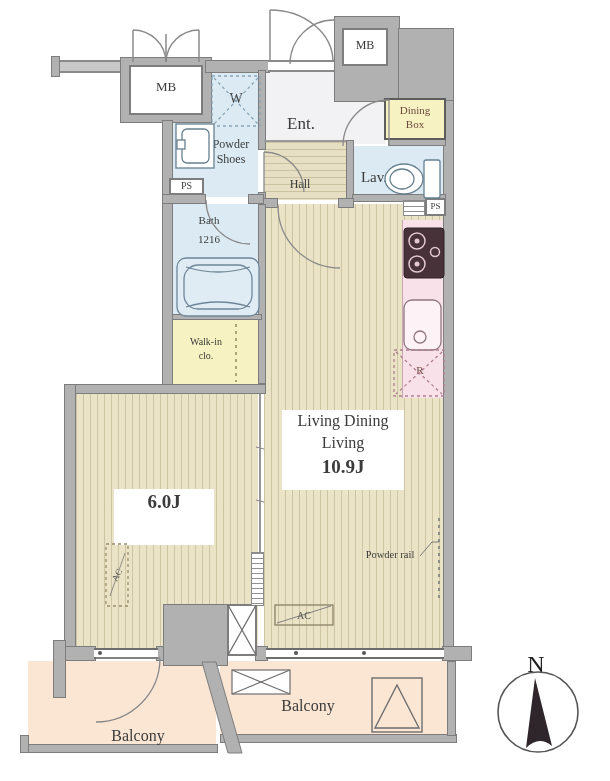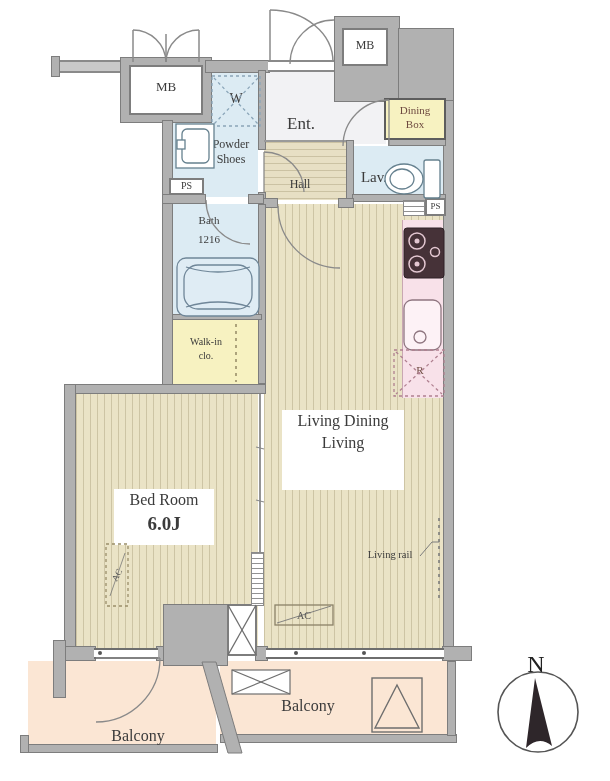--- a/index.html
+++ b/index.html
@@ -113,27 +113,27 @@
   </div>
   <div class="lbl z3" style="left:176px;top:335px;width:60px;font-size:10px;line-height:14px;">
     <div>Walk-in</div>
     <div>clo.</div>
   </div>
   <div class="lbl z3" style="left:402px;top:364px;width:36px;font-size:11px;color:#6e4a40;">R</div>
 
   <div class="labelbox z3" style="left:282px;top:410px;width:122px;height:80px;">
     <div style="font-size:16px;line-height:22px;">Living Dining</div>
     <div style="font-size:16px;line-height:22px;">Living</div>
+    <div style="font-size:19px;line-height:26px;font-weight:bold;">10.9J</div>
   </div>
   <div class="labelbox z3" style="left:114px;top:489px;width:100px;height:56px;">
-    <div style="font-size:16px;line-height:22px;">Bed Room</div>
     <div style="font-size:19px;line-height:26px;font-weight:bold;">6.0J</div>
   </div>
 
-  <div class="lbl z3" style="left:352px;top:549px;width:76px;font-size:10.5px;">Living rail</div>
+  <div class="lbl z3" style="left:352px;top:549px;width:76px;font-size:10.5px;">Powder rail</div>
   <div class="lbl z3" style="left:94px;top:727px;width:88px;font-size:16px;">Balcony</div>
   <div class="lbl z3" style="left:262px;top:697px;width:92px;font-size:16px;">Balcony</div>
 
   <svg class="overlay" width="610" height="781" viewBox="0 0 610 781">
 
     <g stroke="#8a8a8a" stroke-width="1.5" fill="none">
       <path d="M133,62 L133,30"></path>
         <path d="M199,62 L199,30"></path>
       <path d="M133,30 A33,33 0 0 1 166,62"></path>
         <path d="M199,30 A33,33 0 0 0 166,62"></path>

